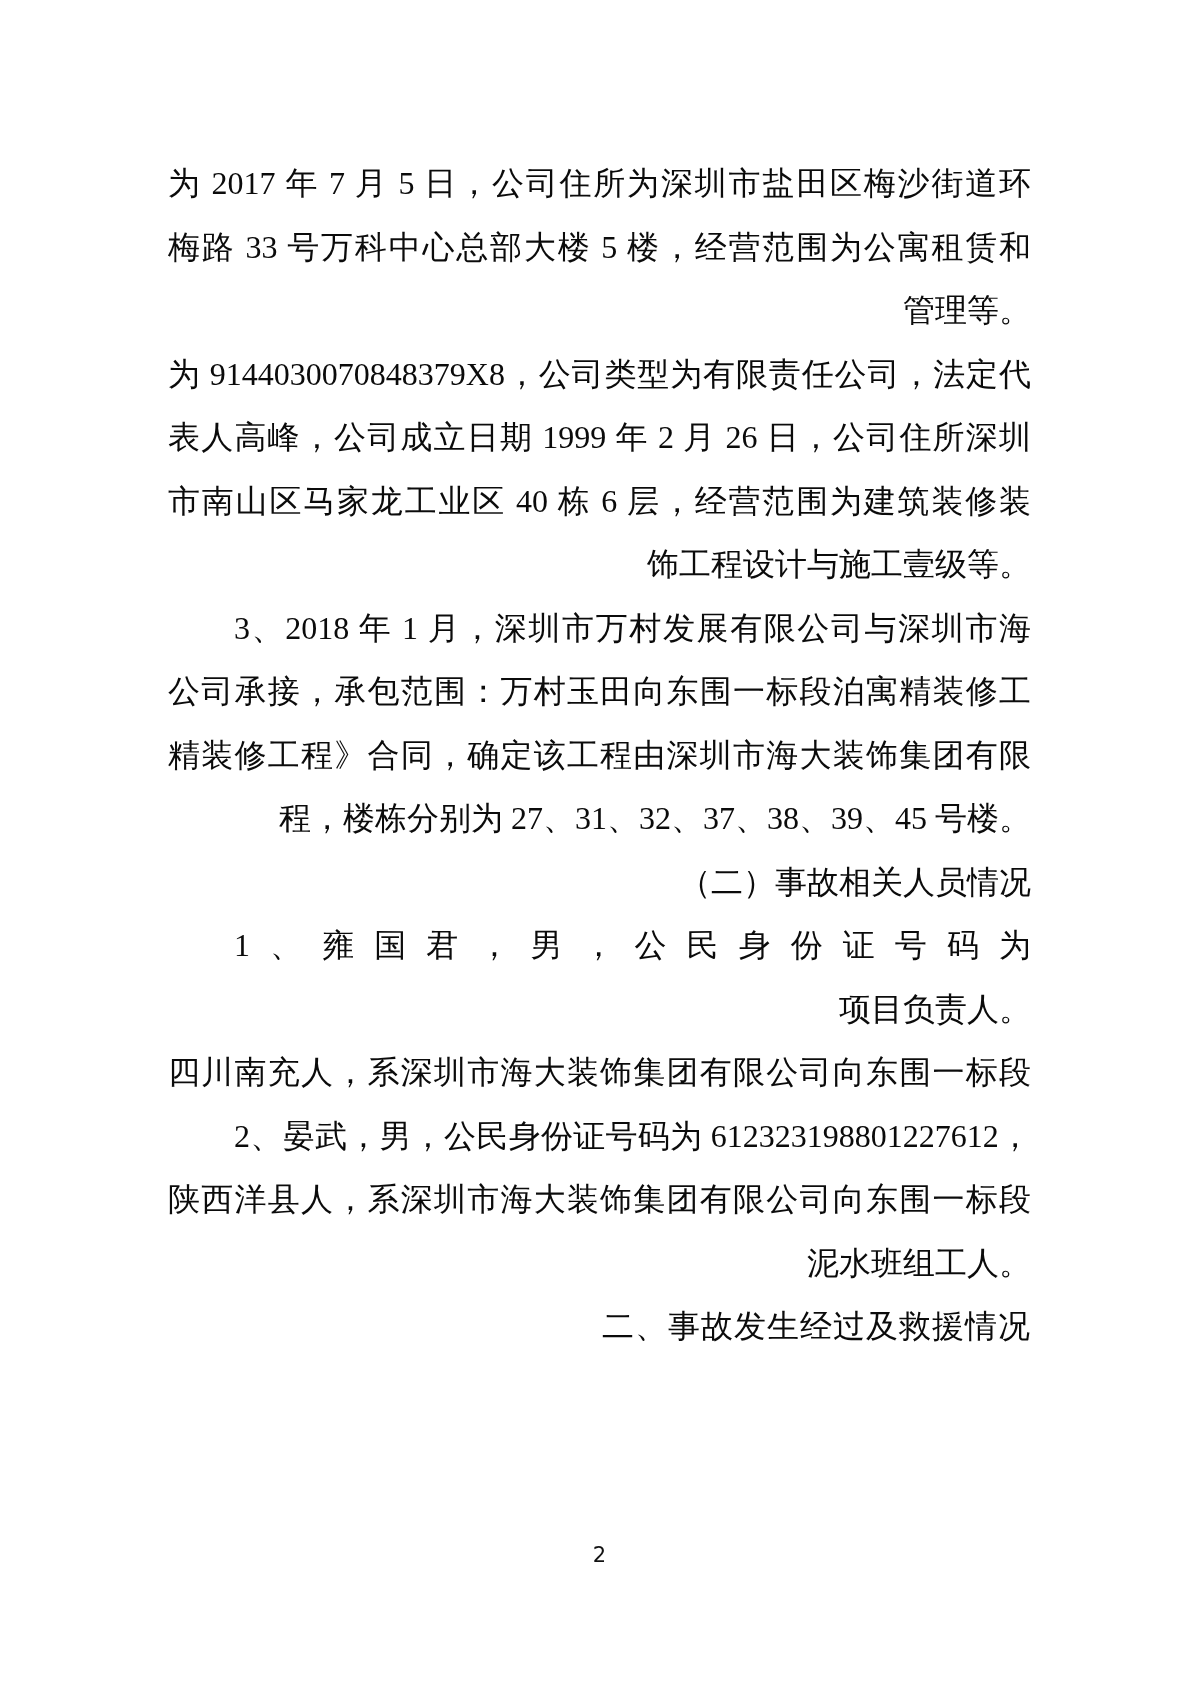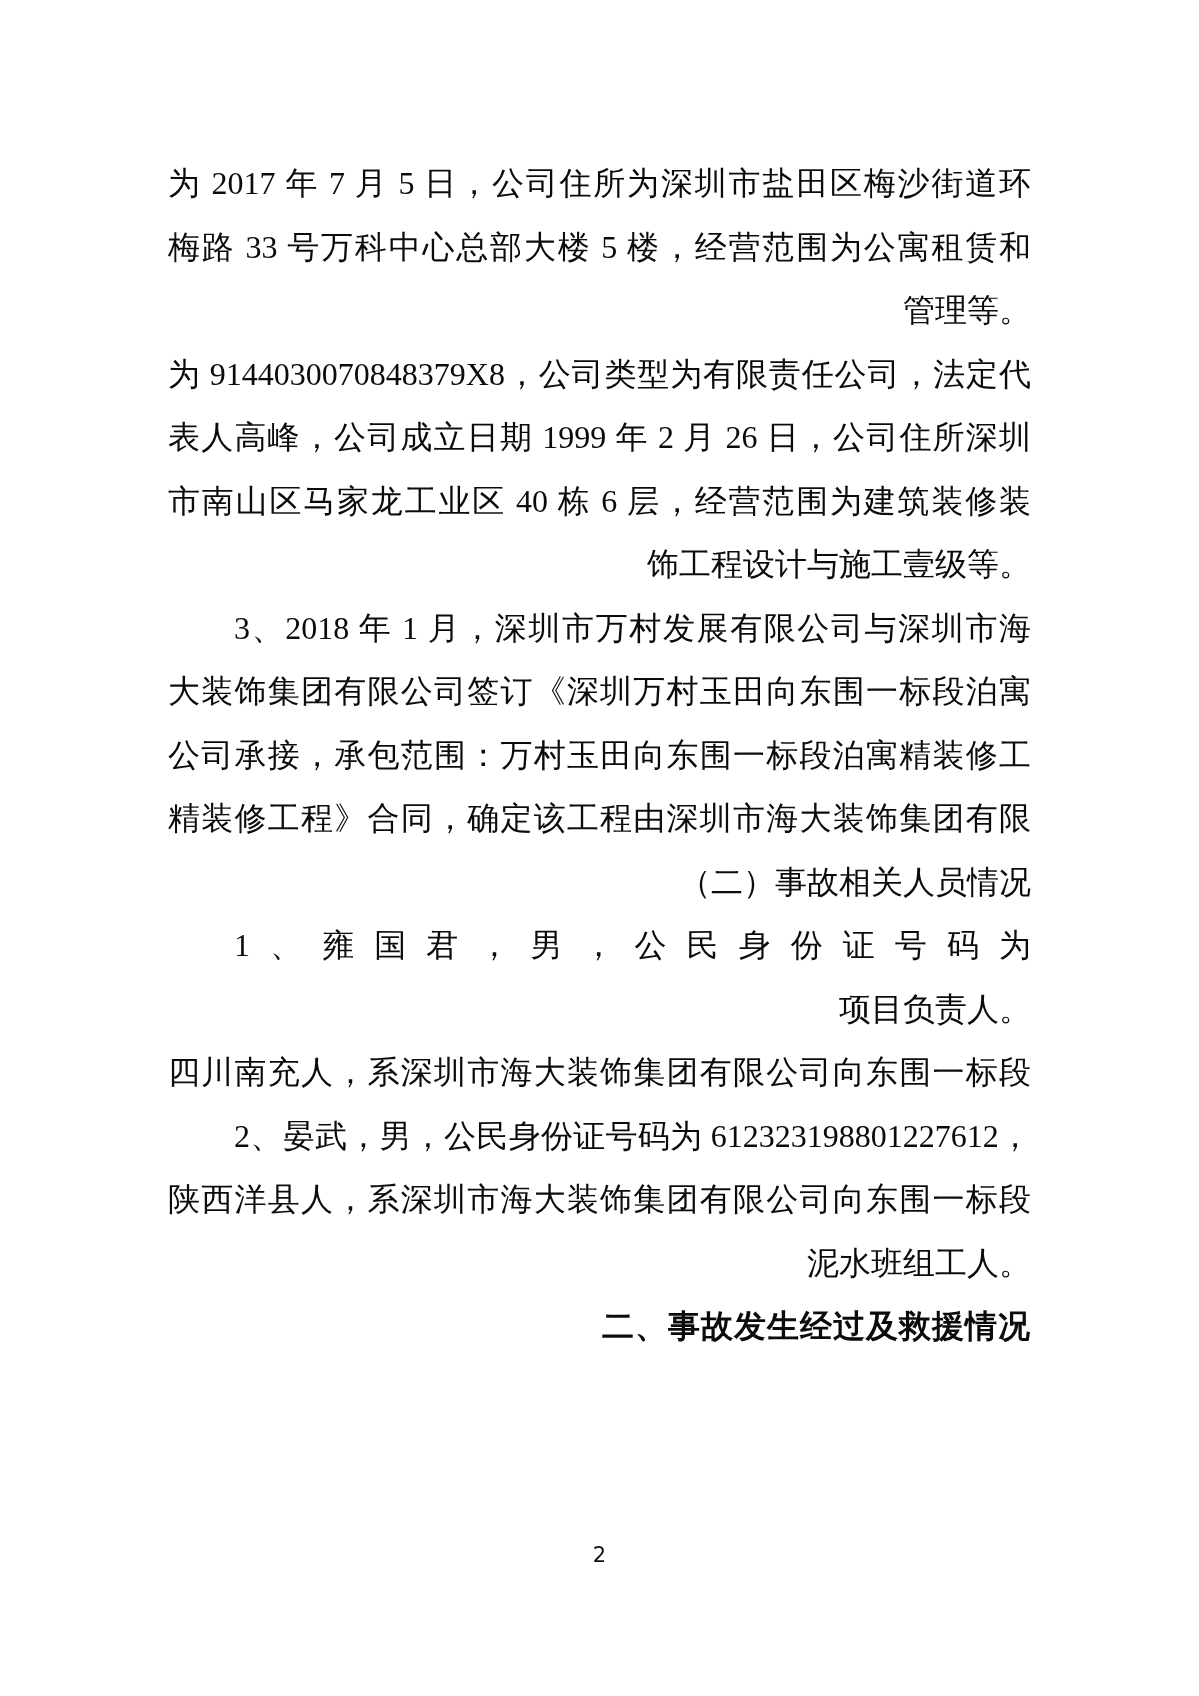--- a/index.html
+++ b/index.html
@@ -35,21 +35,21 @@
   .line.justify {
     text-align: justify;
     text-align-last: justify;
     -moz-text-align-last: justify;
   }
   .line.indent {
     padding-left: 66px;
   }
   .line.bold {
     font-family: "Liberation Sans", "DejaVu Sans", sans-serif;
-    font-weight: 700;
+    font-weight: 400;
     letter-spacing: 1px;
   }
   .page-footer {
     position: absolute;
     top: 1540px;
     left: 0;
     width: 100%;
     text-align: center;
   }
   .page-number {
@@ -65,23 +65,23 @@
 <div class="page">
   <div class="doc-body" id="doc-body">
       <div class="line justify">为 2017 年 7 月 5 日，公司住所为深圳市盐田区梅沙街道环</div>
       <div class="line justify">梅路 33 号万科中心总部大楼 5 楼，经营范围为公寓租赁和</div>
       <div class="line">管理等。</div>
       <div class="line justify">为 9144030070848379X8，公司类型为有限责任公司，法定代</div>
       <div class="line justify">表人高峰，公司成立日期 1999 年 2 月 26 日，公司住所深圳</div>
       <div class="line justify">市南山区马家龙工业区 40 栋 6 层，经营范围为建筑装修装</div>
       <div class="line">饰工程设计与施工壹级等。</div>
       <div class="line justify indent">3、2018 年 1 月，深圳市万村发展有限公司与深圳市海</div>
-      <div class="line justify">大装饰集团有限公司签订《深圳万村玉田向东围一标段泊寓</div>
       <div class="line justify">公司承接，承包范围：万村玉田向东围一标段泊寓精装修工</div>
       <div class="line justify">精装修工程》合同，确定该工程由深圳市海大装饰集团有限</div>
+      <div class="line">程，楼栋分别为 27、31、32、37、38、39、45 号楼。</div>
       <div class="line indent">（二）事故相关人员情况</div>
       <div class="line justify indent">1、雍国君，男，公民身份证号码为 512922197605024912，</div>
       <div class="line">项目负责人。</div>
       <div class="line justify">四川南充人，系深圳市海大装饰集团有限公司向东围一标段</div>
       <div class="line justify indent">2、晏武，男，公民身份证号码为 612323198801227612，</div>
       <div class="line justify">陕西洋县人，系深圳市海大装饰集团有限公司向东围一标段</div>
       <div class="line">泥水班组工人。</div>
       <div class="line indent bold">二、事故发生经过及救援情况</div>
     </div>
   <div class="page-footer">

